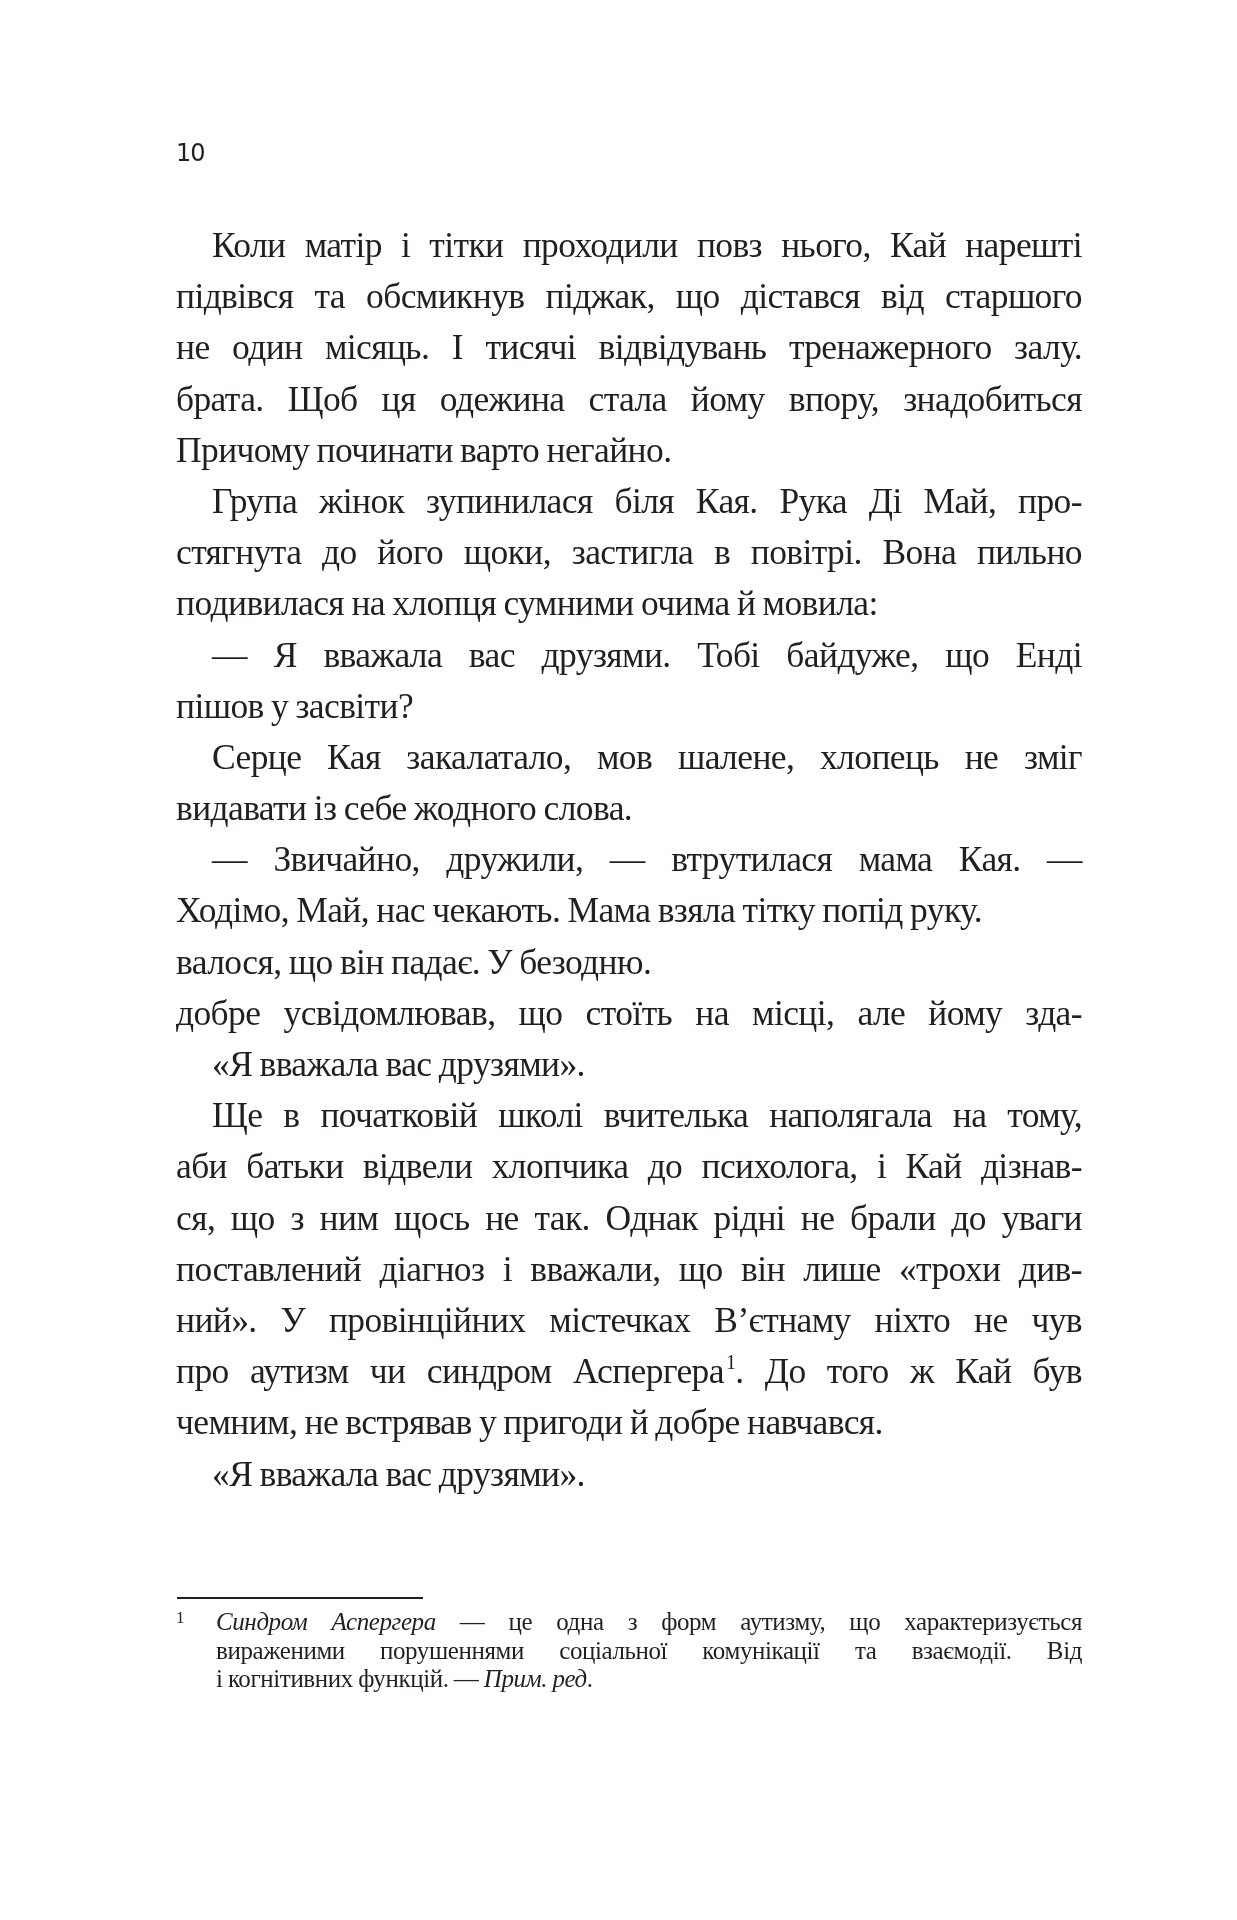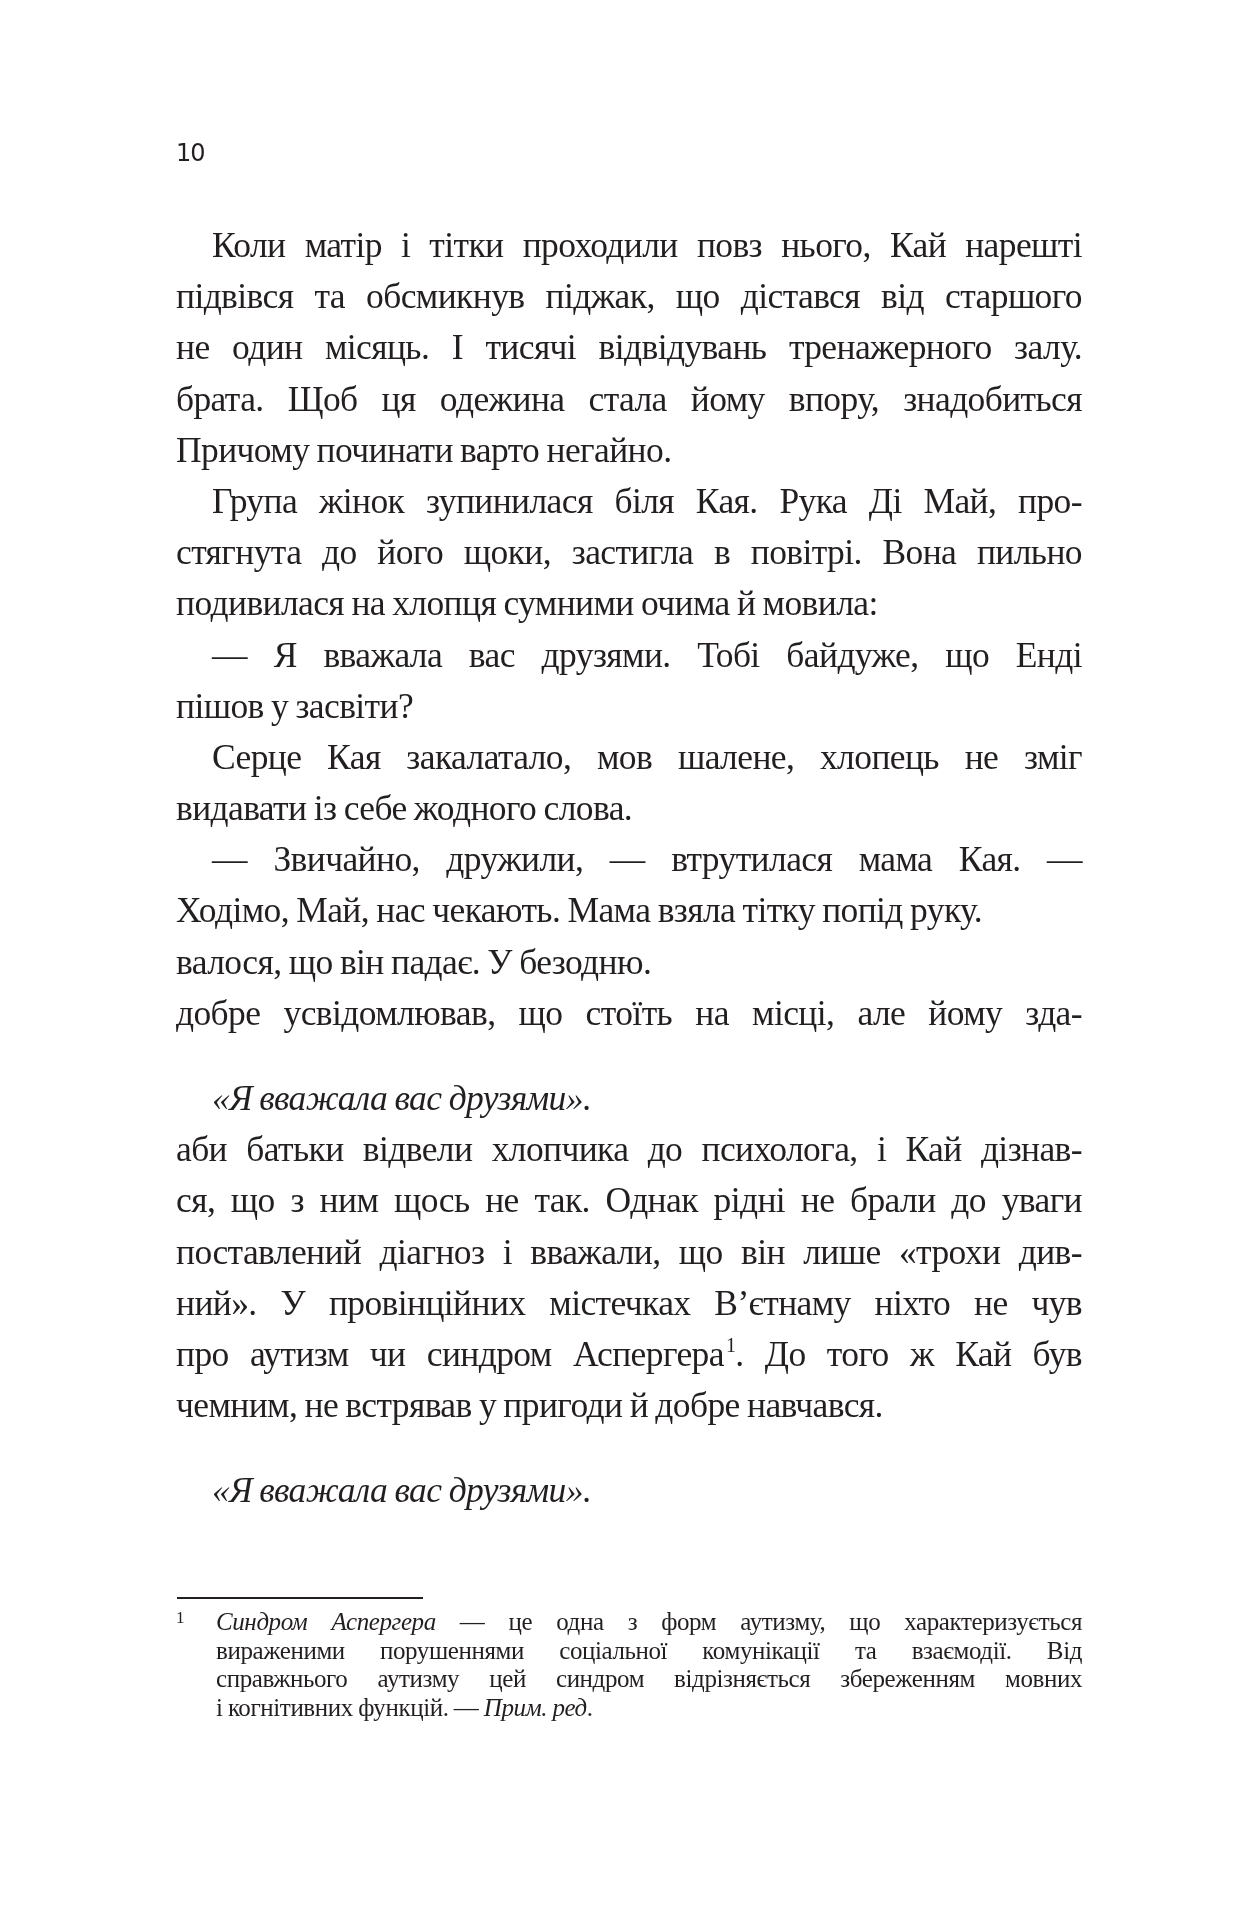--- a/index.html
+++ b/index.html
@@ -41,22 +41,20 @@
       text-align: justify;
       text-align-last: justify;
     }
     .line.last {
       text-align-last: left;
     }
     .indent {
       padding-left: 36px;
     }
     .italic {
-      font-style: italic;
-      margin-top: 34px;
     }
     sup.fnref {
       font-size: 20px;
       line-height: 0;
       vertical-align: 14px;
       margin-left: 2px;
     }
     .footnote-rule {
       position: absolute;
       left: 177px;
@@ -112,32 +110,32 @@
   <span class="line last"><span>подивилася на хлопця сумними очима й мовила:</span></span>
   <span class="line indent"><span>— Я вважала вас друзями. Тобі байдуже, що Енді</span></span>
   <span class="line last"><span>пішов у засвіти?</span></span>
   <span class="line indent"><span>Серце Кая закалатало, мов шалене, хлопець не зміг</span></span>
   <span class="line last"><span>видавати із себе жодного слова.</span></span>
   <span class="line indent"><span>— Звичайно, дружили, — втрутилася мама Кая. —</span></span>
   <span class="line last"><span>Ходімо, Май, нас чекають. Мама взяла тітку попід руку.</span></span>
   <span class="line last"><span>валося, що він падає. У безодню.</span></span>
   <span class="line"><span>добре усвідомлював, що стоїть на місці, але йому зда-</span></span>
   <span class="line indent last italic"><span>«Я вважала вас друзями».</span></span>
+  <span class="line indent"><span>Ще в початковій школі вчителька наполягала на тому,</span></span>
   <span class="line"><span>аби батьки відвели хлопчика до психолога, і Кай дізнав-</span></span>
   <span class="line"><span>ся, що з ним щось не так. Однак рідні не брали до уваги</span></span>
   <span class="line"><span>поставлений діагноз і вважали, що він лише «трохи див-</span></span>
   <span class="line"><span>ний». У провінційних містечках В’єтнаму ніхто не чув</span></span>
   <span class="line"><span>про аутизм чи синдром Аспергера</span><sup class="fnref">1</sup><span>. До того ж Кай був</span></span>
   <span class="line last"><span>чемним, не встрявав у пригоди й добре навчався.</span></span>
   <span class="line indent last italic"><span>«Я вважала вас друзями».</span></span>
 </div>
 
 <div class="footnote-rule"></div>
 
 <div class="footnote">
   <span class="fn-num">1</span>
   <div class="fn-body">
     <span class="fn-line"><i>Синдром Аспергера</i><span> — це одна з форм аутизму, що характеризується</span></span>
     <span class="fn-line"><span>вираженими порушеннями соціальної комунікації та взаємодії. Від</span></span>
-    <span class="fn-line"><span>справжнього аутизму цей синдром відрізняється збереженням мовних</span></span>
     <span class="fn-line last"><span>і когнітивних функцій. — </span><i>Прим. ред</i><span>.</span></span>
   </div>
 </div>
 
 </body></html>

